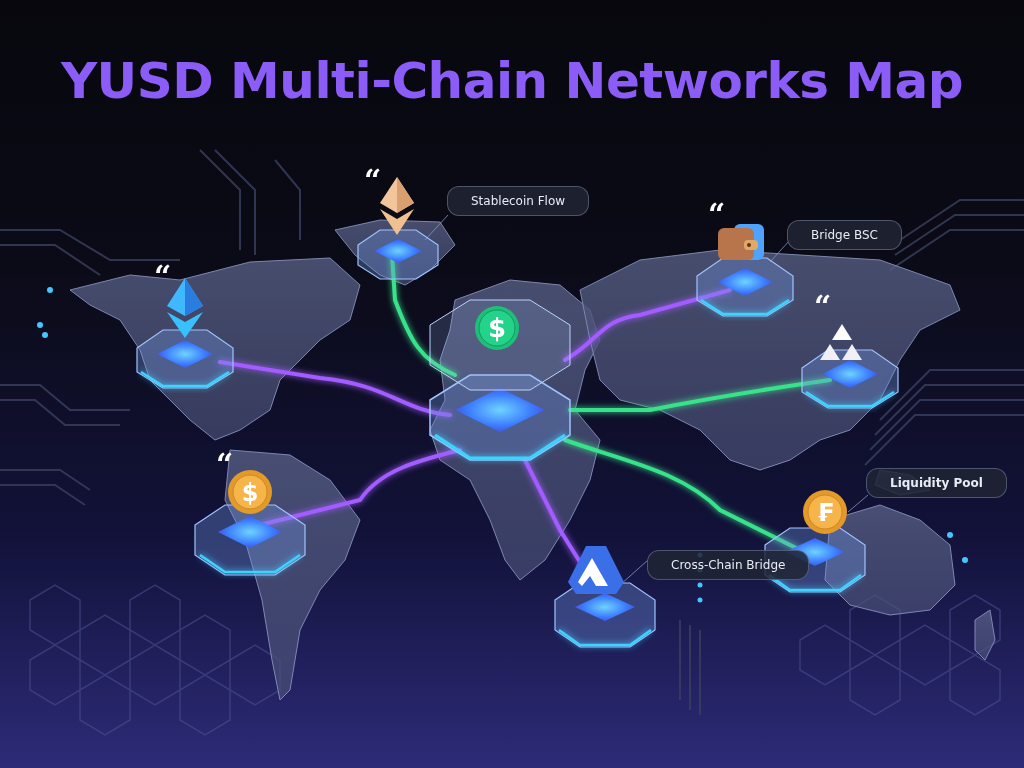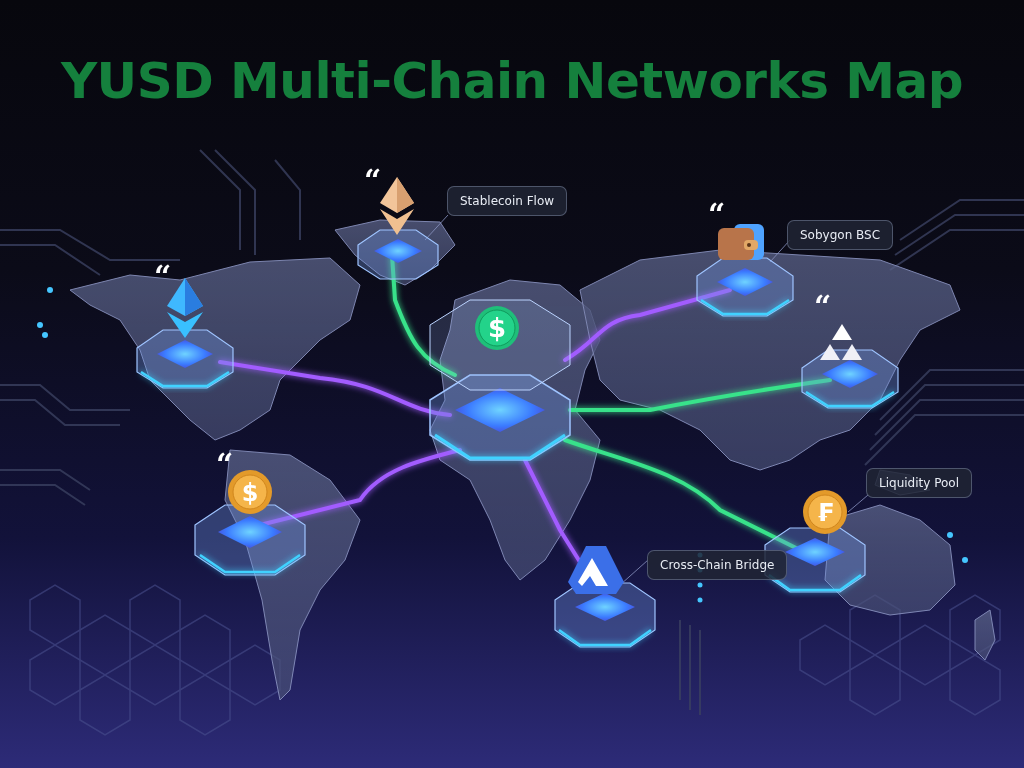--- a/index.html
+++ b/index.html
@@ -3,26 +3,26 @@
 <meta charset="utf-8">
 <style>
   html, body { margin: 0; padding: 0; }
   body {
     width: 1024px; height: 768px; overflow: hidden; position: relative;
     background: linear-gradient(180deg, #07070d 0%, #0b0b18 35%, #12123a 70%, #2d2b78 100%);
     font-family: "Liberation Sans", "DejaVu Sans", sans-serif;
   }
   .title {
     position: absolute; left: 0; right: 0; top: 52px; text-align: center;
-    color: #15803d; font-weight: bold; font-size: 50px; letter-spacing: -0.5px;
+    color: #8b5cf6; font-weight: bold; font-size: 50px; letter-spacing: -0.5px;
     font-family: "DejaVu Sans", "Liberation Sans", sans-serif;
   }
   svg.layer { position: absolute; left: 0; top: 0; }
   .callout {
-    position: absolute; padding: 7px 12px; border-radius: 7px;
+    position: absolute; padding: 7px 23px; border-radius: 12px;
     background: rgba(32,36,52,0.85); border: 1px solid rgba(140,150,180,0.45);
     color: #e8ecf4; font-size: 12px; white-space: nowrap;
     font-family: "DejaVu Sans", sans-serif;
   }
   .quote {
     position: absolute; color: #ffffff; font-size: 30px; font-weight: bold;
     font-family: "DejaVu Serif", serif; line-height: 1;
   }
 </style>
 </head>
@@ -233,15 +233,15 @@
 
 <div class="title">YUSD Multi-Chain Networks Map</div>
 
 <div class="quote" style="left:364px;top:166px;">“</div>
 <div class="quote" style="left:154px;top:262px;">“</div>
 <div class="quote" style="left:708px;top:200px;">“</div>
 <div class="quote" style="left:814px;top:292px;">“</div>
 <div class="quote" style="left:216px;top:450px;">“</div>
 
 <div class="callout" style="left:447px;top:186px;">Stablecoin Flow</div>
-<div class="callout" style="left:787px;top:220px;">Sobygon BSC</div>
-<div class="callout" style="left:866px;top:468px;">Liquidity Pool</div>
+<div class="callout" style="left:787px;top:220px;">Bridge BSC</div>
+<div class="callout" style="left:866px;top:468px;font-weight:bold;">Liquidity Pool</div>
 <div class="callout" style="left:647px;top:550px;">Cross-Chain Bridge</div>
 
 </body></html>

